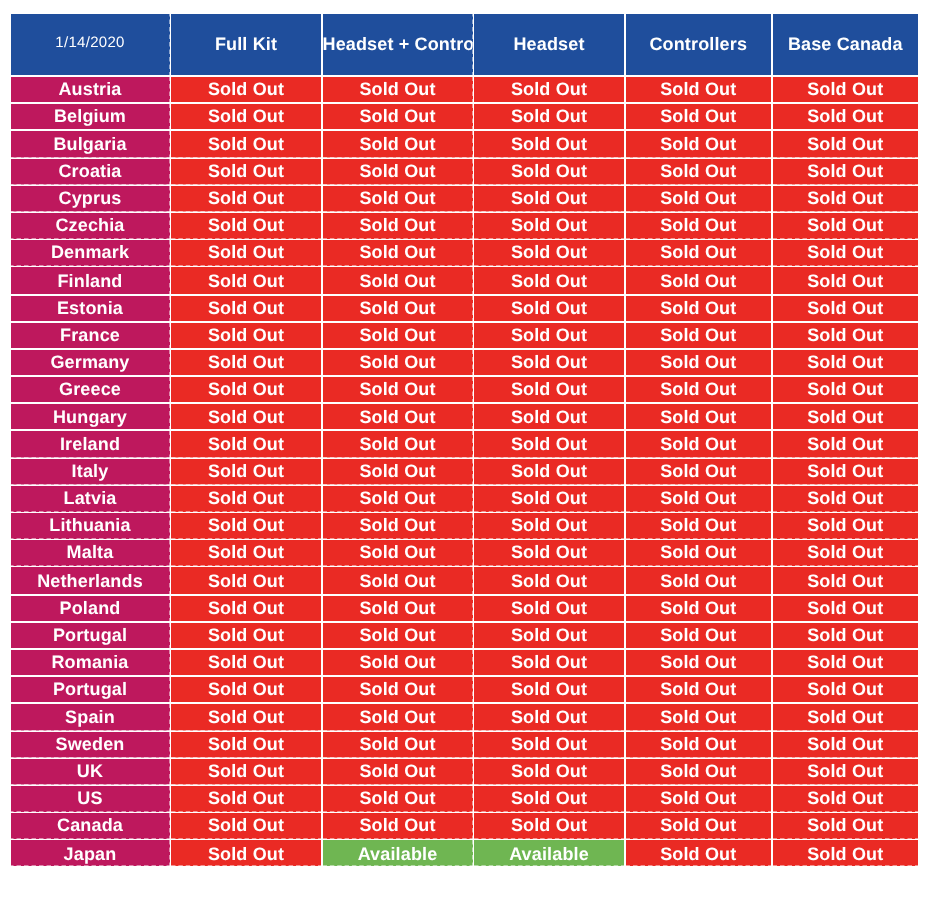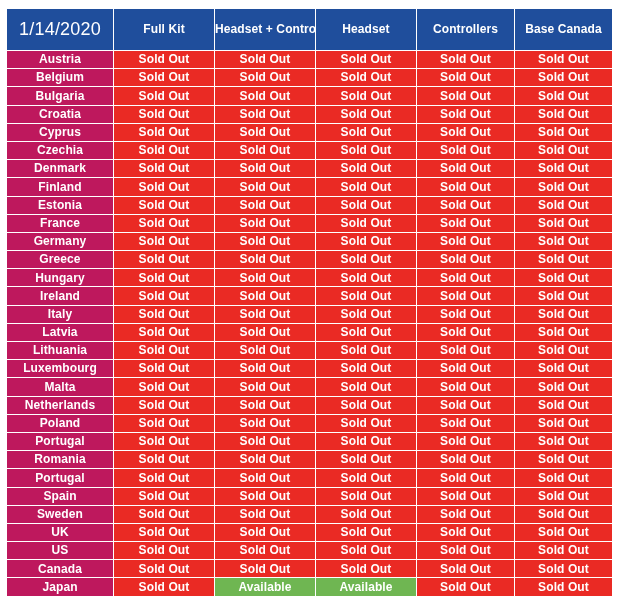--- a/index.html
+++ b/index.html
@@ -53,21 +53,21 @@
     background: #1f4e9c;
     height: 41px;
     font-weight: bold;
     font-size: 13.5px;
     line-height: 1.08;
     padding: 0 3px;
     white-space: normal;
   }
   thead th.date-cell {
     font-weight: normal;
-    font-size: 18px;
+    font-size: 10px;
     letter-spacing: 0.2px;
   }
   tbody tr { height: 18.2px; }
   td.country {
     background: #be185d;
     text-align: left;
     padding-left: 8px;
     font-weight: bold;
     font-size: 12px;
     letter-spacing: 0.1px;
@@ -233,28 +233,20 @@
         </tr>
         <tr>
           <td class="country">Lithuania</td>
           <td class="status sold-out">Sold Out</td>
           <td class="status sold-out">Sold Out</td>
           <td class="status sold-out">Sold Out</td>
           <td class="status sold-out">Sold Out</td>
           <td class="status sold-out">Sold Out</td>
         </tr>
         <tr>
-          <td class="country">Luxembourg</td>
-          <td class="status sold-out">Sold Out</td>
-          <td class="status sold-out">Sold Out</td>
-          <td class="status sold-out">Sold Out</td>
-          <td class="status sold-out">Sold Out</td>
-          <td class="status sold-out">Sold Out</td>
-        </tr>
-        <tr>
           <td class="country">Malta</td>
           <td class="status sold-out">Sold Out</td>
           <td class="status sold-out">Sold Out</td>
           <td class="status sold-out">Sold Out</td>
           <td class="status sold-out">Sold Out</td>
           <td class="status sold-out">Sold Out</td>
         </tr>
         <tr>
           <td class="country">Netherlands</td>
           <td class="status sold-out">Sold Out</td>

